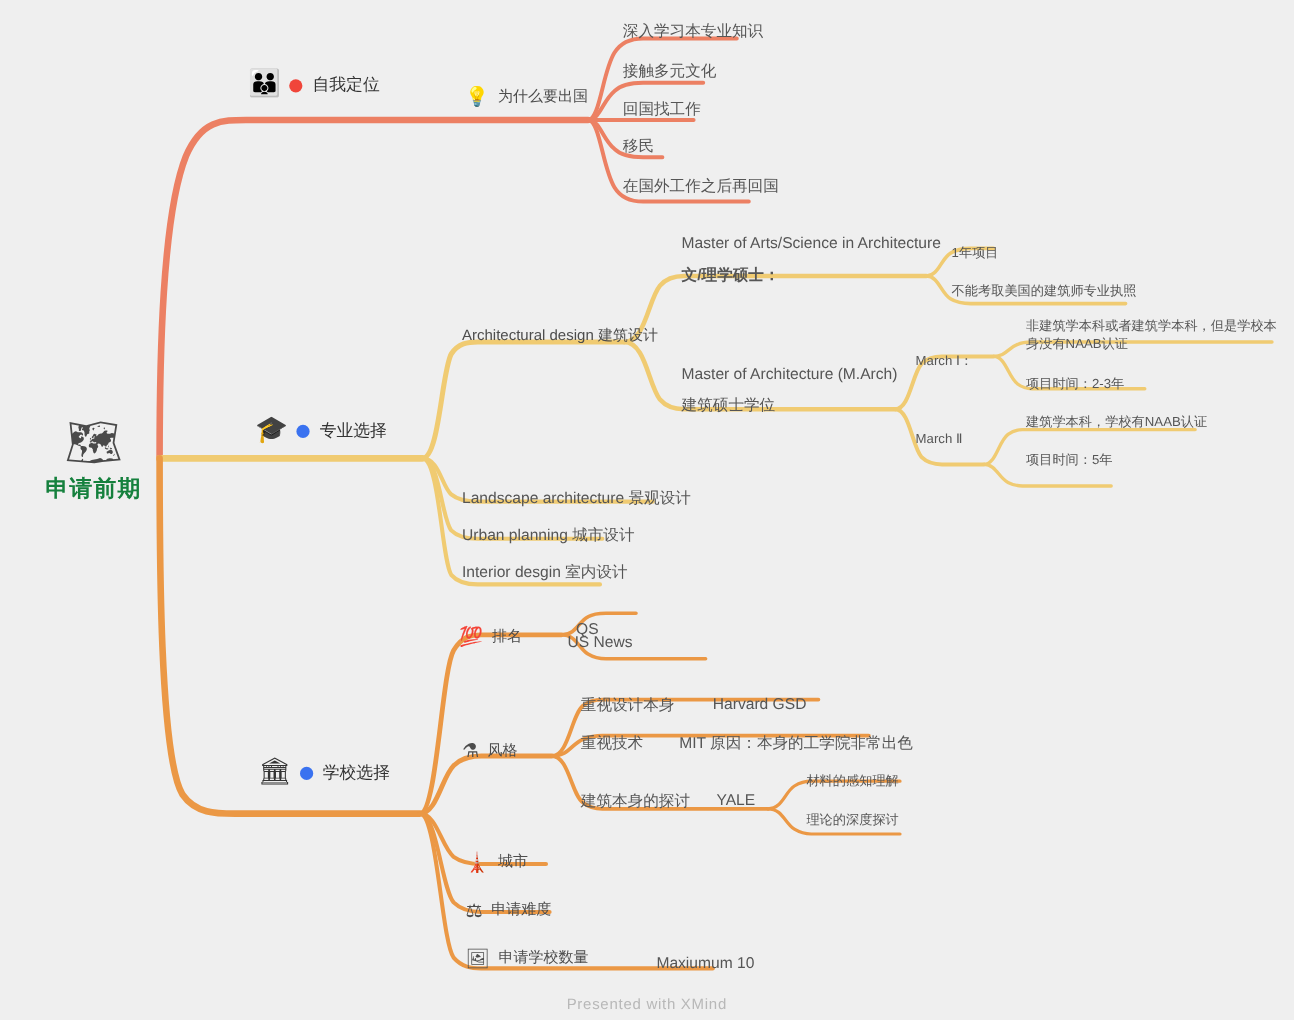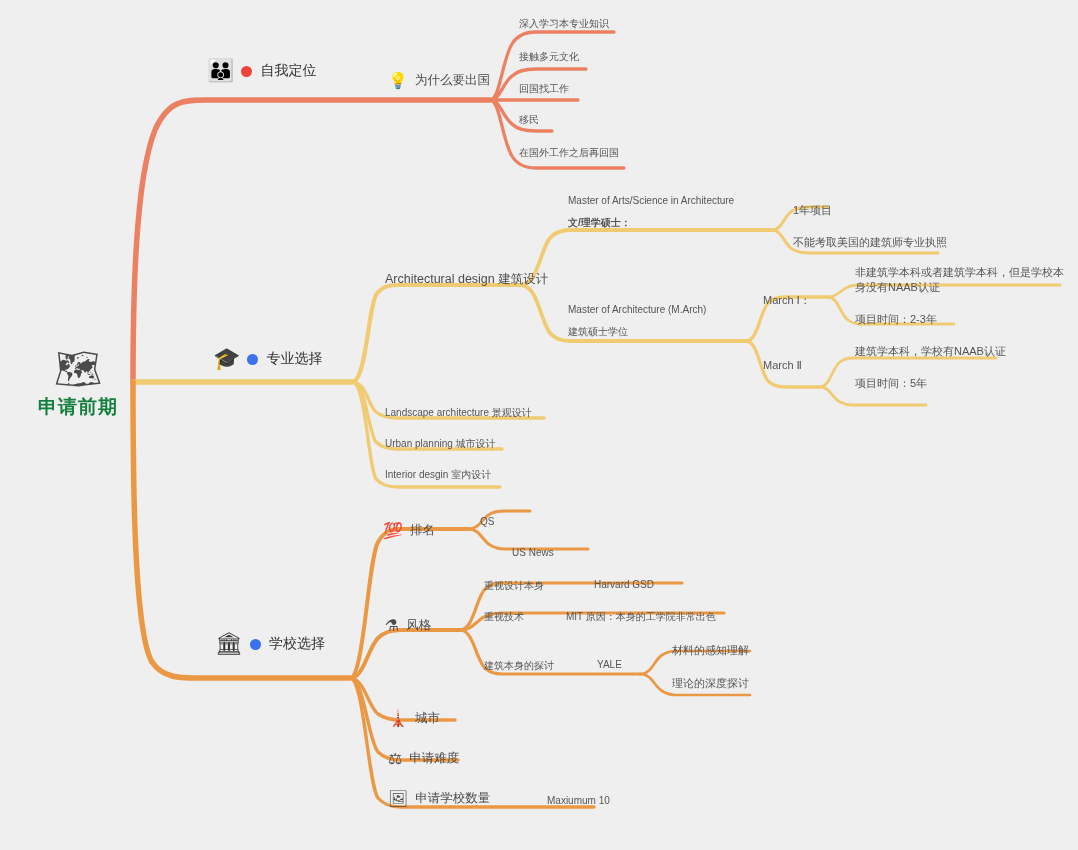--- a/index.html
+++ b/index.html
@@ -71,21 +71,21 @@
   
   .lvl1 {
     font-size: 14px;
     color: #333;
   }
   .lvl1 .emoji { font-size: 22px; }
   
   .lvl2 { font-size: 12.5px; color: #4c4c4c; }
   .lvl2 .emoji { font-size: 16px; }
   
-  .lvl3 { font-size: 10px; color: #555; }
+  .lvl3 { font-size: 13px; color: #555; }
   .lvl4 { font-size: 11px; color: #555; }
   .wrap {
     white-space: normal;
     display: block;
     line-height: 1.35;
   }
   #footer {
     position: absolute;
     left: 0;
     top: 830px;
@@ -252,21 +252,21 @@
     <span>学校选择</span>
   </div>
 
   <div class="node lvl2" style="left:383px; top:522px;">
     <span class="emoji">💯</span>
     <span>排名</span>
   </div>
   <div class="node lvl3" style="left:480px; top:516px;">
     <span>QS</span>
   </div>
-  <div class="node lvl3" style="left:473px; top:547px;margin-left:39px;">
+  <div class="node lvl3" style="left:473px; top:527px;">
     <span>US News</span>
   </div>
 
   <div class="node lvl2" style="left:385px; top:617px;">
     <span class="emoji">⚗</span>
     <span>风格</span>
   </div>
 
   <div class="node lvl3" style="left:484px; top:579px;">
     <span>重视设计本身</span>
@@ -304,14 +304,15 @@
     <span>申请难度</span>
   </div>
   <div class="node lvl2" style="left:388px; top:790px;">
     <span class="emoji">🖼</span>
     <span>申请学校数量</span>
   </div>
   <div class="node lvl3" style="left:515px; top:795px;margin-left:32px;">
     <span>Maxiumum 10</span>
   </div>
 
+  <div id="footer">Presented with XMind</div>
 
 </div>
 
 </body></html>

